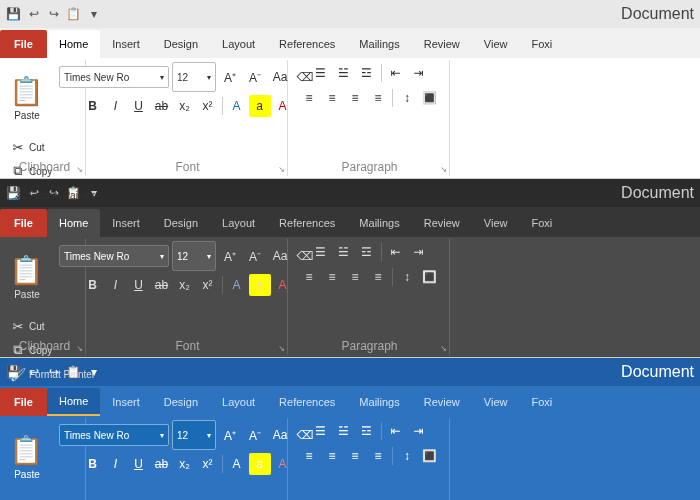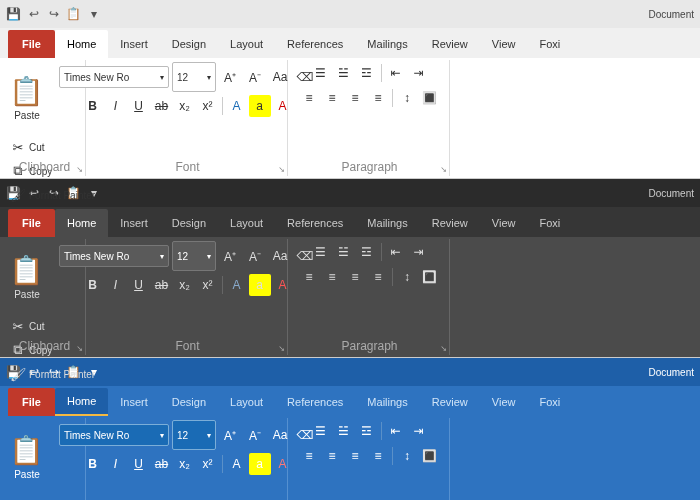--- a/index.html
+++ b/index.html
@@ -26,32 +26,32 @@
     .title-bar .tb-icon {
       width: 16px; height: 16px;
       display: inline-flex; align-items: center; justify-content: center;
       font-size: 12px; color: #555; cursor: pointer;
     }
     .title-bar.dark .tb-icon { color: #ccc; }
     .title-bar.blue .tb-icon { color: #fff; }
 
     .title-bar .doc-title {
       margin-left: auto;
-      font-size: 10px;
+      font-size: 16px;
       color: #444;
     }
     .title-bar.dark .doc-title { color: #ccc; }
     .title-bar.blue .doc-title { color: #fff; }
 
     
     .tab-bar {
       height: 30px;
       display: flex;
       align-items: flex-end;
-      padding-left: 8px;
+      padding-left: 0;
     }
     .tab-bar.light { background: #f0f0f0; }
     .tab-bar.dark { background: #363636; }
     .tab-bar.blue { background: #2e73c0; }
 
     .tab-item {
       padding: 4px 12px 5px;
       font-size: 11px;
       cursor: pointer;
       height: 28px;

